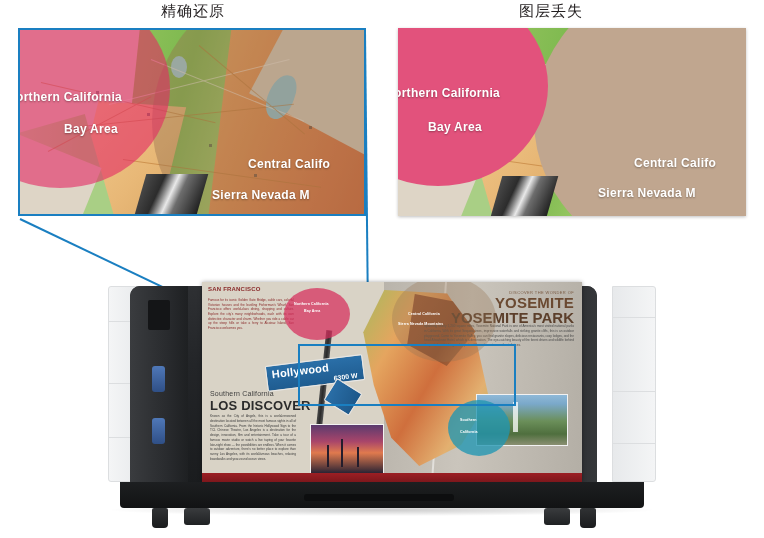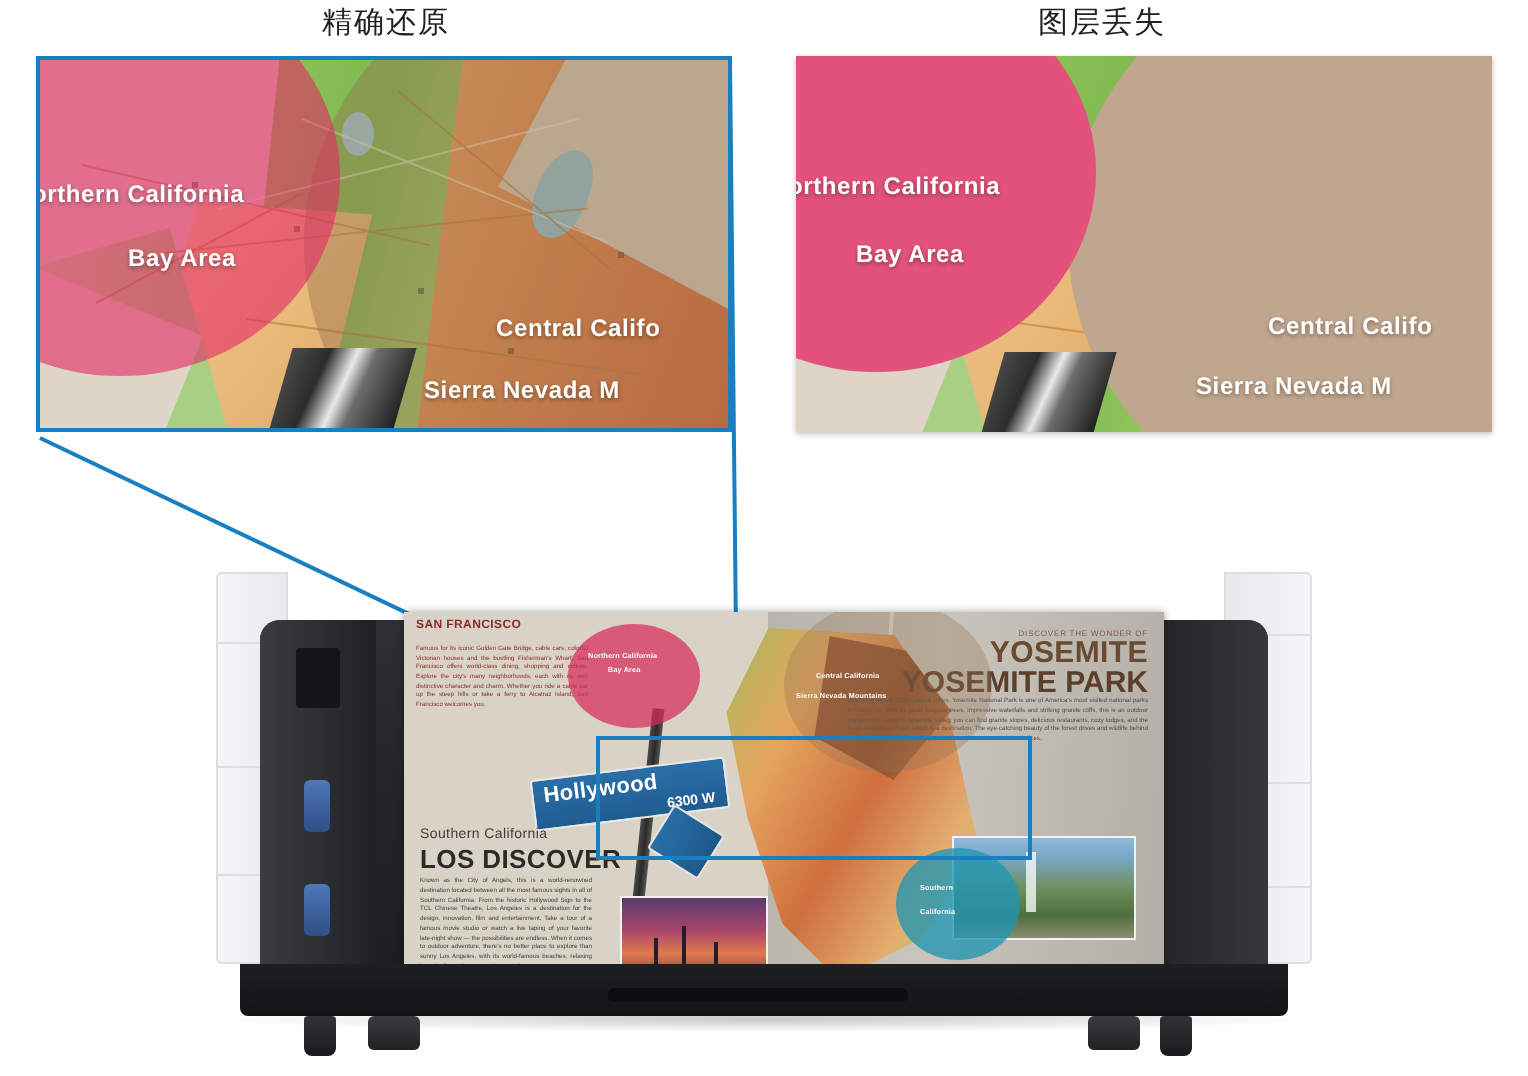--- a/index.html
+++ b/index.html
@@ -168,24 +168,23 @@
     border-radius:3px 0 0 3px; border:1px solid #dcdee0;
   }
   .pr-right-wing {
     position:absolute; right:0; top:0; width:44px; height:196px;
     background:linear-gradient(270deg,#f4f5f6 0%,#e7e9eb 100%);
     border-radius:0 3px 3px 0; border:1px solid #dcdee0;
   }
   .wing-line { position:absolute; left:0; right:0; height:1px; background:#dcdee0; }
 
   .pr-dark {
-    position:absolute; left:22px; top:0; width:504px; height:198px;
+    position:absolute; left:22px; top:0; width:467px; height:198px;
     background:linear-gradient(180deg,#2e3033 0%,#232528 40%,#1a1c1e 100%);
     border-radius:10px 10px 4px 4px;
-    margin-top:24px;
   }
   .pr-dark-left {
     position:absolute; left:0; top:0; width:58px; height:198px;
     background:linear-gradient(90deg,#3a3c3f 0%,#27292c 70%,#1e2022 100%);
     border-radius:10px 0 0 4px;
   }
   .pr-dark-right {
     position:absolute; right:0; top:0; width:92px; height:198px;
     background:linear-gradient(270deg,#35373a 0%,#222427 60%,#1b1d1f 100%);
     border-radius:0 10px 4px 0;

